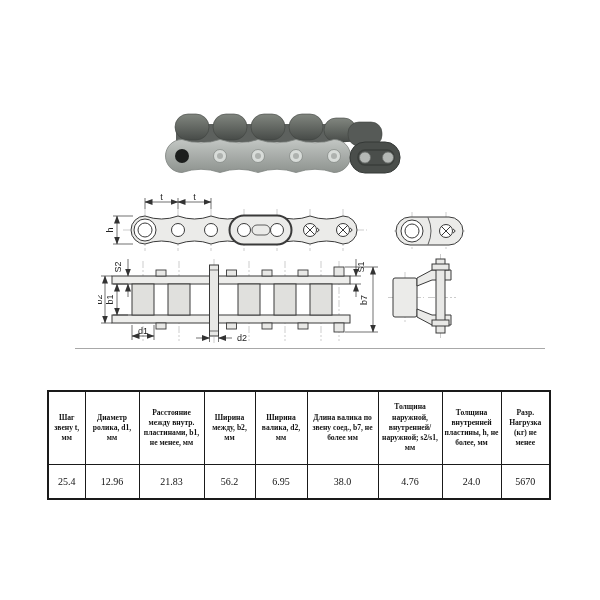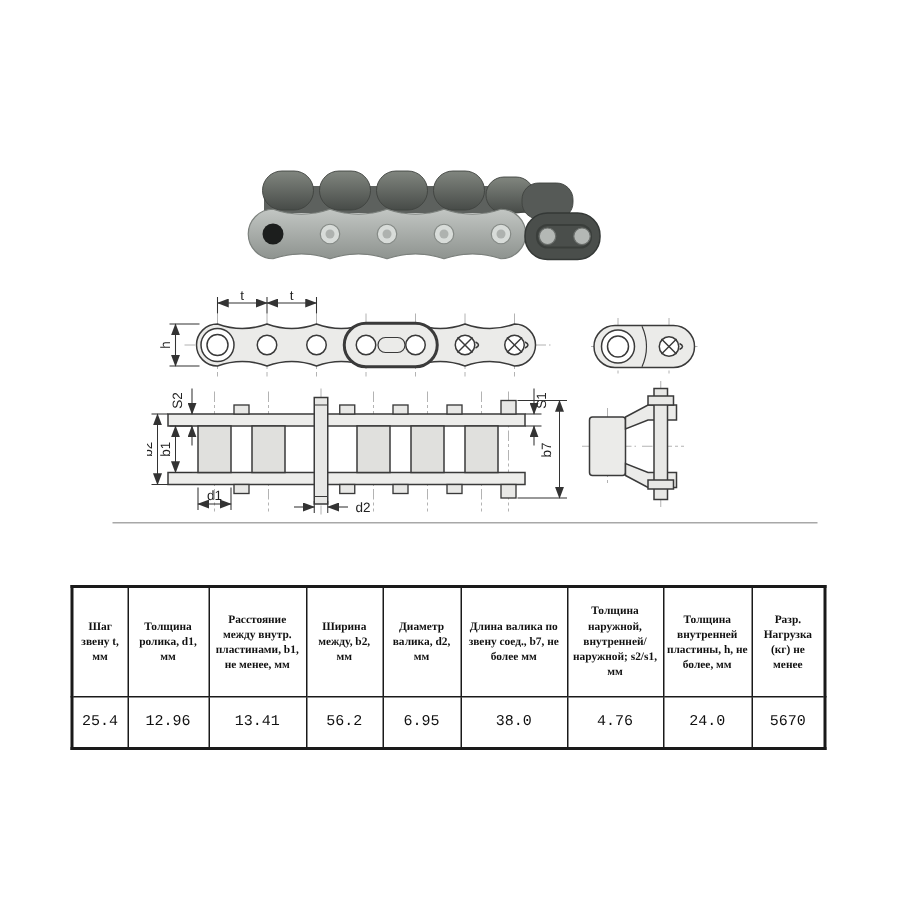--- a/index.html
+++ b/index.html
@@ -15,21 +15,21 @@
     position:absolute;left:47px;top:390px;width:502px;
     border-collapse:collapse;table-layout:fixed;
     font-family:"Liberation Serif", serif;color:#111;
     border:2px solid #1a1a1a;
   }
   .spec-table th,.spec-table td{
     border:1px solid #1a1a1a;text-align:center;vertical-align:middle;
     overflow-wrap:break-word;word-wrap:break-word;
   }
   .spec-table th{font-size:7.6px;font-weight:bold;height:70px;padding:1px 2px;line-height:1.35;}
-  .spec-table td{font-size:10px;height:33px;padding:0 2px;font-family:Liberation Mono, monospace;}
+  .spec-table td{font-size:10px;height:33px;padding:0 2px;}
 </style>
 </head>
 <body>
 
 <svg class="abs" style="left:152px;top:108px;" width="250" height="70" viewBox="0 0 250 70">
   <defs>
     <linearGradient id="gSteel" x1="0" y1="0" x2="0" y2="1">
       <stop offset="0" stop-color="#c2c6c3"></stop>
         <stop offset="1" stop-color="#8e938f"></stop>
     </linearGradient>
@@ -283,33 +283,33 @@
     <col style="width:51px">
       <col style="width:52px">
       <col style="width:71px">
     <col style="width:64px">
       <col style="width:59px">
       <col style="width:49px">
   </colgroup>
   <tbody>
       <tr>
     <th>Шаг звену t, мм</th>
-    <th>Толщина ролика, d1, мм</th>
+    <th>Диаметр ролика, d1, мм</th>
     <th>Расстояние между внутр. пластинами, b1, не менее, мм</th>
     <th>Ширина между, b2, мм</th>
-    <th>Диаметр валика, d2, мм</th>
+    <th>Ширина валика, d2, мм</th>
     <th>Длина валика по звену соед., b7, не более мм</th>
     <th>Толщина наружной, внутренней/наружной; s2/s1, мм</th>
     <th>Толщина внутренней пластины, h, не более, мм</th>
     <th>Разр. Нагрузка (кг) не менее</th>
   </tr>
   <tr>
     <td>25.4</td>
     <td>12.96</td>
-    <td>13.41</td>
+    <td>21.83</td>
     <td>56.2</td>
     <td>6.95</td>
     <td>38.0</td>
     <td>4.76</td>
     <td>24.0</td>
     <td>5670</td>
   </tr>
 </tbody>
   </table>
 

